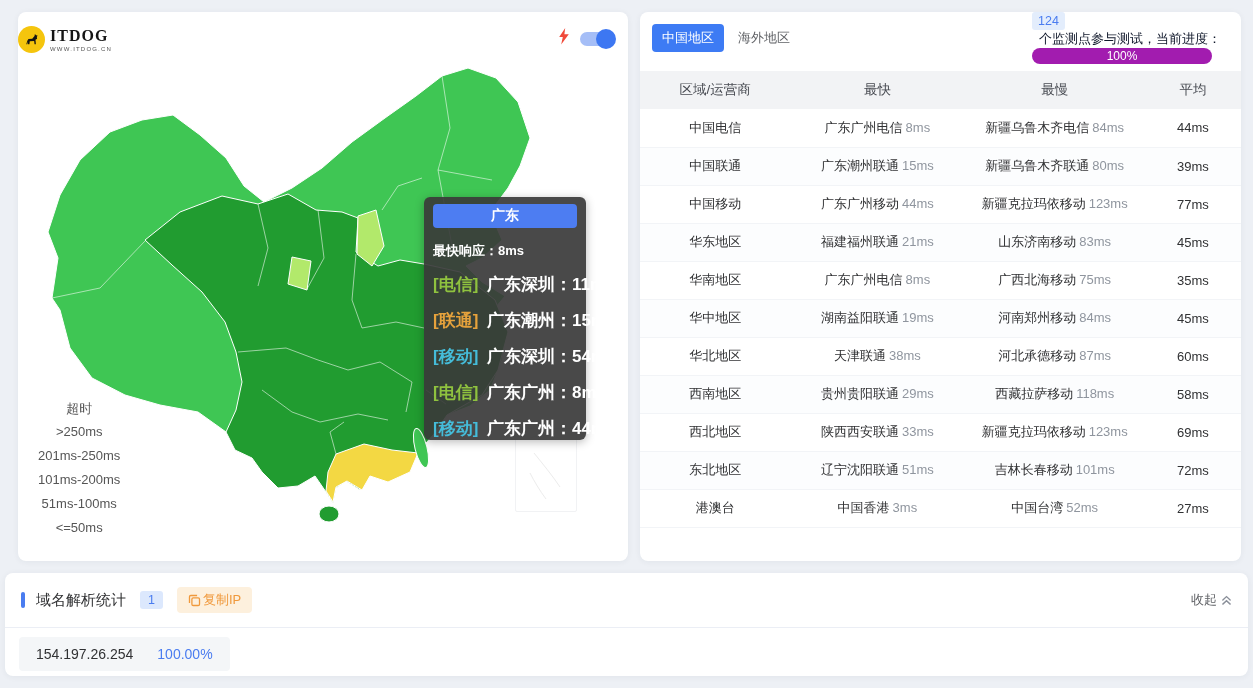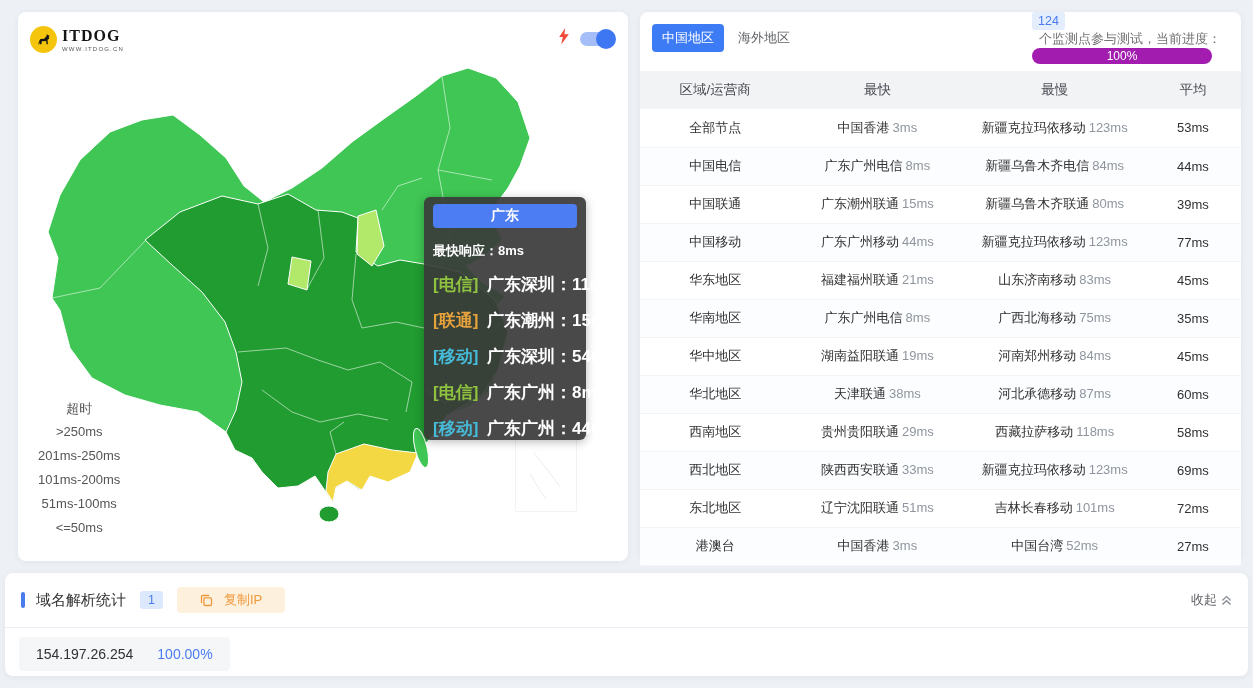--- a/index.html
+++ b/index.html
@@ -4,21 +4,21 @@
 <style>
   * { margin:0; padding:0; box-sizing:border-box; }
   html,body { width:1253px; height:688px; }
   body { font-family:"Liberation Sans","DejaVu Sans",sans-serif; background:#edf0f5; position:relative; overflow:hidden; }
   .panel { position:absolute; background:#fff; border-radius:8px; box-shadow:0 1px 6px rgba(31,45,61,.06); }
   .map-panel   { left:18px;  top:12px;  width:610px;  height:549px; }
   .table-panel { left:640px; top:12px;  width:601px;  height:549px; }
   .bottom-panel{ left:5px;   top:573px; width:1243px; height:103px; }
 
   
-  .logo { position:absolute; left:12px; top:14px; display:flex; align-items:center; gap:5px; }
+  .logo { position:absolute; left:0; top:14px; display:flex; align-items:center; gap:5px; }
   .logo-badge { width:27px; height:27px; border-radius:50%; background:#f5c50d; display:flex; align-items:center; justify-content:center; }
   .logo-text-wrap { display:flex; flex-direction:column; line-height:1; }
   .logo-title { font-family:"Liberation Serif","DejaVu Serif",serif; font-weight:700; font-size:16px; letter-spacing:1px; color:#151515; }
   .logo-sub { font-size:6px; letter-spacing:1.2px; color:#555; margin-top:2px; }
 
   
   .speed-toggle { position:absolute; right:14px; top:16px; display:flex; align-items:center; gap:10px; }
   .switch { position:relative; width:34px; height:14px; background:#a5bef7; border-radius:7px; cursor:pointer; }
   .switch .knob { position:absolute; right:-2px; top:-3px; width:20px; height:20px; border-radius:50%; background:#3d77f2; }
 
@@ -41,39 +41,39 @@
   .tip-line { color:#fff; font-size:17px; font-weight:700; margin-top:13px; white-space:nowrap; }
   .tip-tag { font-weight:700; margin-right:4px; }
 
   
   .controls-bar { display:flex; align-items:center; height:26px; margin:13px 12px 20px; }
   .tab { font-size:13px; cursor:pointer; }
   .tab-active { background:#3d7bf4; color:#fff; border-radius:4px; padding:5px 10px; }
   .tab-plain { color:#606266; margin-left:14px; }
   .monitor-info { margin-left:auto; display:flex; align-items:flex-start;flex-direction:column; }
   .count-badge { background:#e3edfc; color:#4a7cf0; border-radius:3px; padding:2px 6px; font-size:12.5px; }
-  .monitor-text { color:#737373; font-size:13px; margin:0 8px 0 7px; }
+  .monitor-text { color:#0f172a; font-size:13px; margin:0 8px 0 7px; }
   .progress { width:180px; height:16px; background:#a21caf; border-radius:8px; display:flex; align-items:center; justify-content:center;
     color:#fff; font-size:12px; }
 
   table.latency { width:100%; border-collapse:collapse; table-layout:fixed; }
   table.latency th { background:#f2f3f5; height:38px; font-size:13.5px; font-weight:400; color:#474a51; text-align:center; }
   table.latency td { height:38px; font-size:13px; color:#303133; text-align:center; border-bottom:1px solid #f2f4f7; white-space:nowrap; overflow:hidden; }
   table.latency tr:nth-child(even) td { background:#fcfdfe; }
   table.latency col.c1{width:25%} table.latency col.c2{width:29%} table.latency col.c3{width:30%} table.latency col.c4{width:16%}
   .ms { color:#8f959e; margin-left:3px; }
   .avg { color:#8f959e; }
 
   
   .bp-header { display:flex; align-items:center; height:54px; padding:0 16px; }
   .title-bar { width:4px; height:16px; border-radius:2px; background:#4a7cf0; margin-right:11px; }
   .bp-title { font-size:15px; color:#303133; }
   .bp-badge { background:#dce8fd; color:#4a7cf0; border-radius:3px; padding:2px 8px; font-size:12.5px; margin-left:14px; }
-  .copy-chip { display:inline-flex; align-items:center; gap:11px; background:#fdf0dd; color:#f0993c; border-radius:4px;
-    padding:4px 23px; font-size:13px; margin-left:14px; cursor:pointer; }
+  .copy-chip { display:inline-flex; align-items:center; gap:2px; background:#fdf0dd; color:#f0993c; border-radius:4px;
+    padding:4px 11px; font-size:13px; margin-left:14px; cursor:pointer; }
   .collapse { margin-left:auto; display:flex; align-items:center; gap:4px; color:#606266; font-size:13px; cursor:pointer; }
   .bp-divider { border-top:1px solid #ebeef5; }
   .ip-row { padding:9px 14px; }
   .ip-chip { display:inline-flex; align-items:center; gap:24px; background:#f4f6f8; border-radius:4px; padding:9px 17px; cursor:pointer; }
   .ip-text { font-size:14px; color:#303133; }
   .ip-pct { font-size:14px; color:#4a7cf0; }
 </style>
 </head>
 <body>
 
@@ -234,26 +234,20 @@
     <thead>
       <tr>
         <th>区域/运营商</th>
         <th>最快</th>
         <th>最慢</th>
         <th>平均</th>
       </tr>
     </thead>
     <tbody>
 
-        <tr>
-          <td>全部节点</td>
-          <td><span>中国香港</span><span class="ms">3ms</span></td>
-          <td><span>新疆克拉玛依移动</span><span class="ms">123ms</span></td>
-          <td class="avg">53ms</td>
-        </tr>
 
         <tr>
           <td>中国电信</td>
           <td><span>广东广州电信</span><span class="ms">8ms</span></td>
           <td><span>新疆乌鲁木齐电信</span><span class="ms">84ms</span></td>
           <td class="avg">44ms</td>
         </tr>
 
         <tr>
           <td>中国联通</td>

